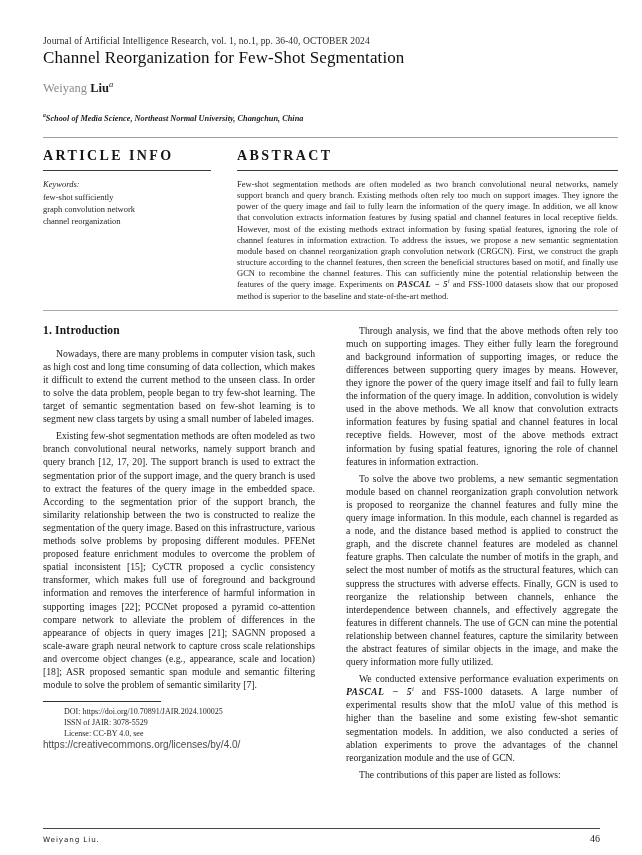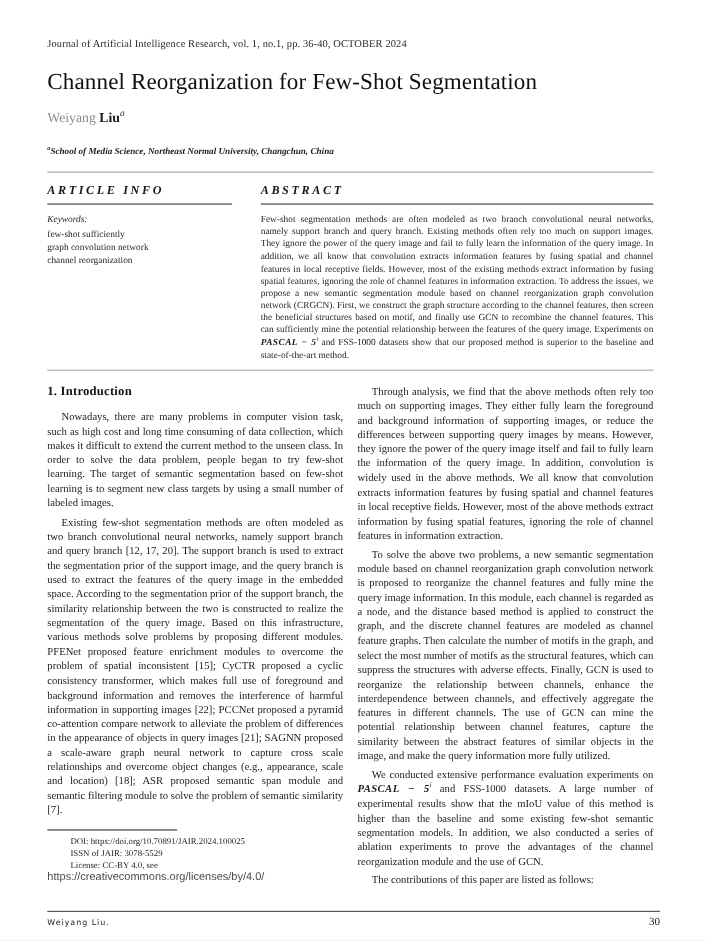--- a/index.html
+++ b/index.html
@@ -1,37 +1,37 @@
 <!DOCTYPE html>
 <html><head>
 <meta charset="utf-8">
 <style>
   * { margin:0; padding:0; box-sizing:border-box; }
   html,body { background:#e9e9e9; }
   body { width:642px; height:855px; }
   .page {
     position:relative; width:642px; height:855px; background:#ffffff;
-    padding:36px 48px 0 43px; overflow:hidden;
+    padding:36px 24px 0 43px; overflow:hidden;
     font-family:"Liberation Serif", serif; color:#1c1c1c;
   }
   .journal-line { font-size:9.5px; color:#2a2a2a; letter-spacing:0.1px; }
-  .paper-title { font-size:21px; font-weight:400; color:#101010; margin-top:16px; letter-spacing:0.1px; }
+  .paper-title { font-size:17px; font-weight:400; color:#101010; margin-top:2px; letter-spacing:0.1px; }
   .author-line { margin-top:13px; font-size:12.5px; }
   .author-given { color:#8c8c8c;text-align:right; }
   .author-family { font-weight:700; color:#1a1a1a; }
   sup { font-size:68%; vertical-align:super; line-height:0; }
   .author-sup { font-style:italic; font-weight:400; }
   .affiliation { margin-top:18px; font-size:8.3px; font-style:italic; font-weight:700; color:#222; }
   .rule-a { border:0; border-top:1.6px solid #9f9f9f; margin-top:14px; }
   .rule-b { border:0; border-top:1.4px solid #a9a9a9; margin-top:8px; }
 
   .info-grid { display:flex; margin-top:10px; }
   .info-left  { flex:none; width:168px; margin-right:26px; }
   .info-right { flex:1; }
-  .sec-heading { font-size:11px; font-weight:700; letter-spacing:2.4px; color:#171717;font-style:italic; }
+  .sec-heading { font-size:14px; font-weight:700; letter-spacing:2.4px; color:#171717; }
   .rule-dark { border:0; border-top:1.8px solid #3c3c3c; margin-top:6px; margin-bottom:8px; }
   .kw-label { font-size:8.5px; font-style:italic; margin-bottom:2px; color:#1d1d1d; }
   .kw-item  { font-size:8.5px; line-height:12px; color:#1d1d1d; }
   .abstract-text { font-size:8.5px; line-height:11.15px; text-align:justify; color:#1d1d1d; }
   .math { font-style:italic; font-weight:700; letter-spacing:0.4px; }
   .math-sup { font-style:italic; }
 
   .body-cols { display:flex; margin-top:13px;justify-content:space-between; }
   .col { width:272px; }
   .col-left  { margin-right:13px; }
@@ -101,17 +101,17 @@
       <p class="body-par">To solve the above two problems, a new semantic segmentation module based on channel reorganization graph convolution network is proposed to reorganize the channel features and fully mine the query image information. In this module, each channel is regarded as a node, and the distance based method is applied to construct the graph, and the discrete channel features are modeled as channel feature graphs. Then calculate the number of motifs in the graph, and select the most number of motifs as the structural features, which can suppress the structures with adverse effects. Finally, GCN is used to reorganize the relationship between channels, enhance the interdependence between channels, and effectively aggregate the features in different channels. The use of GCN can mine the potential relationship between channel features, capture the similarity between the abstract features of similar objects in the image, and make the query information more fully utilized.</p>
       <p class="body-par"><span>We conducted extensive performance evaluation experiments on </span><span class="math">PASCAL − 5</span><sup class="math-sup">i</sup><span> and FSS-1000 datasets. A large number of experimental results show that the mIoU value of this method is higher than the baseline and some existing few-shot semantic segmentation models. In addition, we also conducted a series of ablation experiments to prove the advantages of the channel reorganization module and the use of GCN.</span></p>
       <p class="body-par">The contributions of this paper are listed as follows:</p>
     </div>
   </div>
 
   <div class="page-footer">
     <hr class="footer-rule">
     <div class="footer-row">
       <span class="footer-author">Weiyang Liu.</span>
-      <span class="footer-page">30</span>
+      <span class="footer-page">46</span>
     </div>
   </div>
 
 </div>
 
 </body></html>

